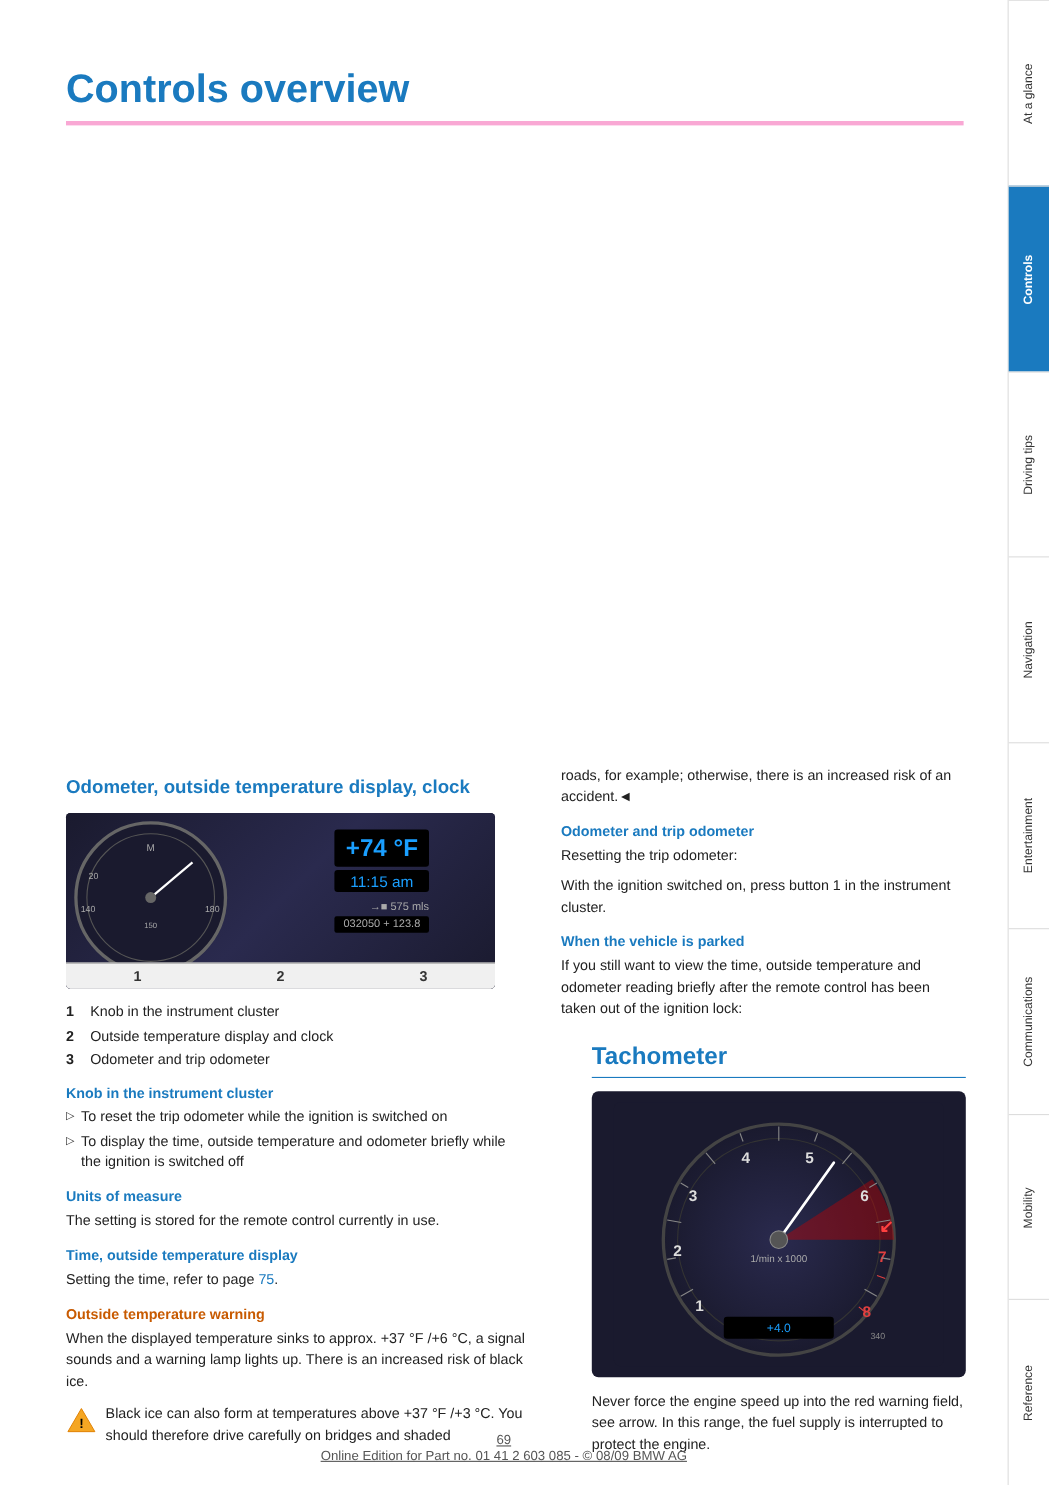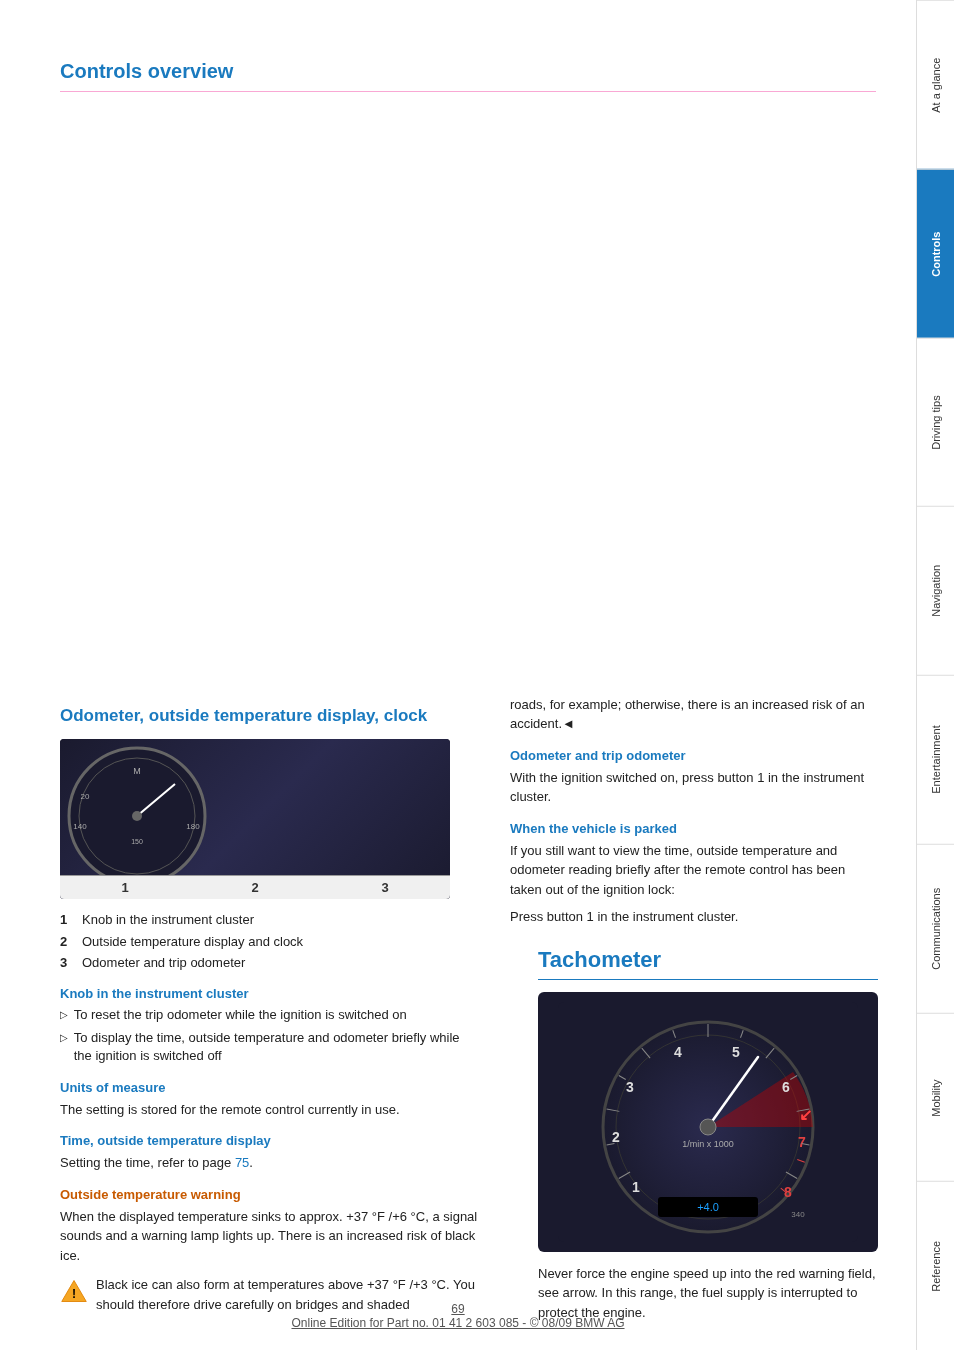--- a/index.html
+++ b/index.html
@@ -54,25 +54,25 @@
       top: 0;
       width: 916px;
       height: 1350px;
       padding: 60px 40px 20px 60px;
       display: flex;
       flex-direction: column;
     }
 
     
     .page-title {
-      font-size: 20px;
+      font-size: 36px;
       font-weight: bold;
       color: #1a7abf;
       margin-bottom: 29px;
-      border-bottom: 1px solid #f9a8d4;
+      border-bottom: 4px solid #f9a8d4;
       padding-bottom: 8px;
     }
 
     
     .two-col {
       display: flex;
       gap: 30px;
       flex: 1;
       align-items: flex-end;
     }
@@ -324,20 +324,28 @@
             <text x="15" y="85" text-anchor="middle" fill="#aaa" font-size="8">140</text>
             <text x="72" y="145" text-anchor="middle" fill="#aaa" font-size="8">150</text>
             <text x="128" y="85" text-anchor="middle" fill="#aaa" font-size="8">180</text>
 
             <line x1="72" y1="72" x2="110" y2="40" stroke="#fff" stroke-width="2"></line>
             <circle cx="72" cy="72" r="5" fill="#666"></circle>
 
             <text x="72" y="100" text-anchor="middle" fill="#aaa" font-size="7">150</text>
           </svg>
 
+          <div class="center-display">
+            <div class="temp-display">+74 °F</div>
+            <div class="time-display">11:15 am</div>
+            <div style="margin-top:8px;">
+              <div style="color:#aaa;font-size:10px;text-align:right;">→■ <span>575 mls</span></div>
+              <div style="background:#000;color:#aaa;font-size:10px;padding:2px 6px;border-radius:2px;margin-top:3px;">032050 + 123.8</div>
+            </div>
+          </div>
 
           <div class="cluster-divider">
             <span class="cluster-num">1</span>
             <span class="cluster-num">2</span>
             <span class="cluster-num">3</span>
           </div>
         </div>
       </div>
 
       <ul class="numbered-list">
@@ -382,25 +390,25 @@
         <p class="warning-text">Black ice can also form at temperatures above +37 °F /+3 °C. You should therefore drive carefully on bridges and shaded</p>
       </div>
 
     </div>
 
     <div class="right-col">
 
       <p class="right-top-text">roads, for example; otherwise, there is an increased risk of an accident.◄</p>
 
       <div class="sub-heading">Odometer and trip odometer</div>
+      <p>Resetting the trip odometer:</p>
       <p>With the ignition switched on, press button 1 in the instrument cluster.</p>
 
       <div class="sub-heading">When the vehicle is parked</div>
       <p>If you still want to view the time, outside temperature and odometer reading briefly after the remote control has been taken out of the ignition lock:</p>
-      <p>Press button 1 in the instrument cluster.</p>
 
       <div class="tach-section">
         <h2 class="tach-title">Tachometer</h2>
 
         <div class="tach-image">
           <svg class="tach-svg" viewBox="0 0 300 240">
 
             <rect width="300" height="240" fill="#1a1a2e" rx="6"></rect>
 
             <circle cx="150" cy="125" r="105" fill="radial-gradient"></circle>

